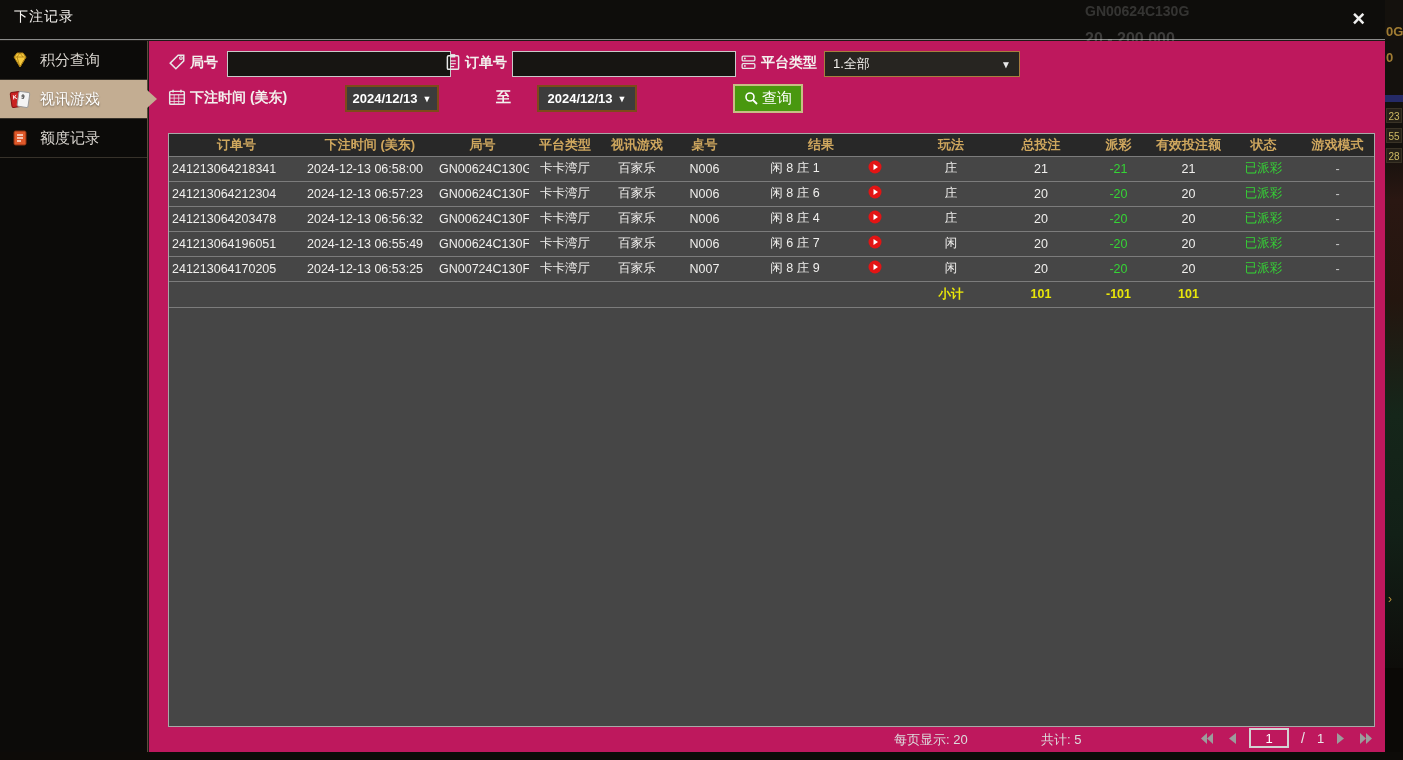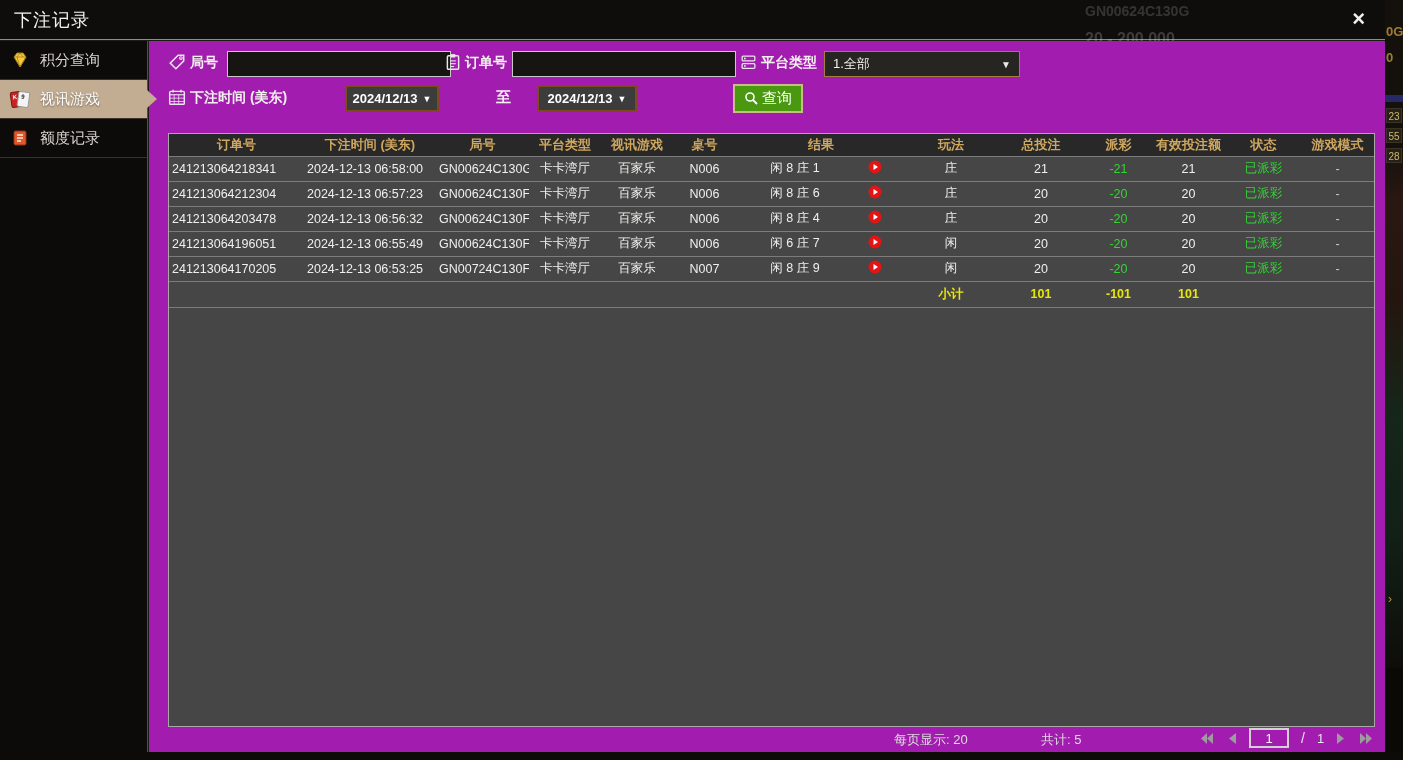--- a/index.html
+++ b/index.html
@@ -14,21 +14,21 @@
   .bg-strip .num-box { position:absolute; left:1px; width:16px; height:15px; background:#262118;
     color:#cdb964; font-size:10px; line-height:15px; text-align:center; border:1px solid #3a3326; }
   .bg-strip .blue-bar { position:absolute; left:0; top:95px; width:18px; height:7px; background:#252a66; }
   .bg-strip .chev { position:absolute; left:3px; top:592px; color:#b98f3a; font-size:12px; }
 
   
   .modal { position:absolute; left:0; top:0; width:1385px; height:752px; background:#1d1b18; }
 
   .titlebar { position:absolute; left:0; top:0; width:100%; height:40px; background:#0e0d0b;
     border-bottom:1px solid #8b8b8b; }
-  .title { position:absolute; left:14px; top:8px; color:#f4f2ef; font-size:18px; letter-spacing:1px; }
+  .title { position:absolute; left:14px; top:8px; color:#f4f2ef; font-size:14px; letter-spacing:1px; }
   .close-btn { position:absolute; right:20px; top:6px; color:#efefef; font-size:22px; line-height:26px;
     cursor:pointer; font-weight:bold; }
 
   
   .bleed { position:absolute; right:40px; top:2px; width:260px; text-align:left; pointer-events:none; }
   .bleed div { font-size:15px; font-weight:bold; line-height:19px; }
   .bleed .b0 { color:#caa146; opacity:.30; }
   .bleed .b1 { color:#bdbdbd; opacity:.22; font-size:14px; }
   .bleed .b2 { color:#c9c9c9; opacity:.25; font-size:16px; margin-top:8px;}
   .bleed .b3 { color:#c9c9c9; opacity:.22; }
@@ -39,21 +39,21 @@
   .side-item { position:relative; display:flex; align-items:center; gap:9px; height:39px; padding-left:9px;
     border-bottom:1px solid #37322a; cursor:pointer; }
   .side-item .side-label { color:#d9d5cf; font-size:15px; }
   .side-item.active { background:#c3ad92; }
   .side-item.active .side-label { color:#ffffff; text-shadow:0 1px 2px rgba(0,0,0,.45); }
   .side-item.active::after { content:""; position:absolute; right:-10px; top:50%; margin-top:-9px;
     border-left:10px solid #c3ad92; border-top:9px solid transparent; border-bottom:9px solid transparent; z-index:5; }
   .side-ico { width:22px; height:22px; display:flex; align-items:center; justify-content:center; }
 
   
-  .main { position:absolute; left:149px; top:41px; width:1236px; height:711px; background:#a21caf; }
+  .main { position:absolute; left:149px; top:41px; width:1236px; height:711px; background:#be185d; }
 
   .filters { position:absolute; left:0; top:0; width:100%; height:92px; }
   .f-ico { position:absolute; width:18px; height:18px; }
   .f-label { position:absolute; color:#f3f1ee; font-size:14px; font-weight:bold; white-space:nowrap; }
   .f-input { position:absolute; height:26px; background:#171512; border:1px solid #c9c9c9; color:#eee;
     font-size:13px; padding:0 6px; outline:none; }
   .f-select { position:absolute; height:26px; background:#272521; border:1px solid #a87e3e; color:#f2f0ec;
     font-size:13px; display:flex; align-items:center; justify-content:space-between; padding:0 8px; cursor:pointer; }
   .f-select .caret { font-size:10px; color:#e8e8e8; }
   .date-select { position:absolute; height:27px; background:#3c3c3c; border:2px solid #7d4a1a; color:#fff;

